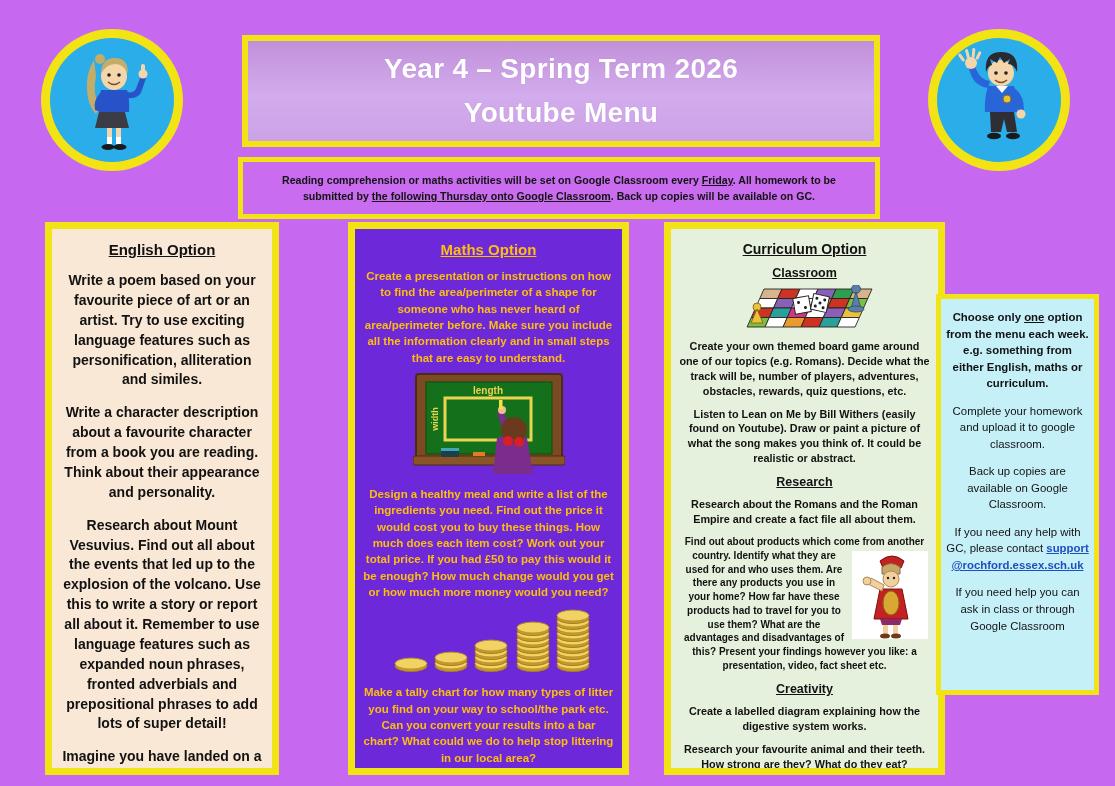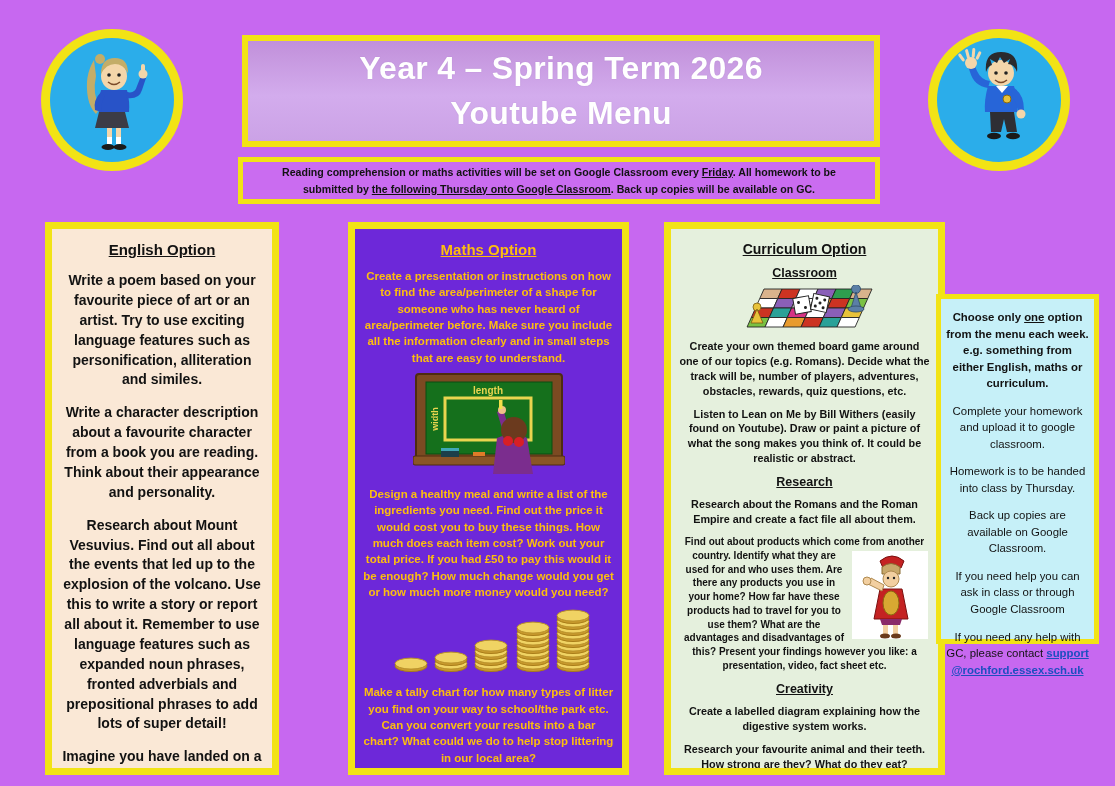--- a/index.html
+++ b/index.html
@@ -16,25 +16,25 @@
   .badge svg { width:100%; height:100%; display:block; }
 
   
   .title-box {
     position:absolute; left:242px; top:35px; width:638px; height:112px;
     border:6px solid #f2e315;
     background:linear-gradient(180deg,#c190da 0%, #d3aced 55%, #cba2e6 100%);
     display:flex; flex-direction:column; justify-content:space-evenly;
     text-align:center; color:#ffffff; font-weight:bold;
   }
-  .title-line { font-size:32px; letter-spacing:.3px; text-shadow:0 0 1px rgba(120,80,160,.35); }
+  .title-line { font-size:28px; letter-spacing:.3px; text-shadow:0 0 1px rgba(120,80,160,.35); }
 
   
   .notice {
-    position:absolute; left:238px; top:157px; width:642px; height:47px;
+    position:absolute; left:238px; top:157px; width:642px; height:62px;
     border:5px solid #f2e315; background:#ca6cf0;
     display:flex; align-items:center; justify-content:center;
     text-align:center; padding:2px 14px;
   }
   .notice p { font-size:10.6px; font-weight:bold; color:#121212; line-height:1.55; }
   .u { text-decoration:underline; }
 
   
   .panel {
     position:absolute; top:222px; height:553px;
@@ -59,21 +59,21 @@
   .curriculum svg.boardgame { display:block; margin:5px auto 0; }
   .research-wrap {
     margin:8px 4px 0; text-align:center; font-size:10px; line-height:1.38; font-weight:bold;
   }
   .research-wrap svg.soldier { float:right; margin:2px 0 2px 5px; background:#ffffff; }
 
   .write-scene { display:block; margin:14px auto 0; }
 
   
   .sidebar {
-    position:absolute; left:936px; top:294px; width:163px; height:350px;
+    position:absolute; left:936px; top:294px; width:163px; height:401px;
     border:5px solid #f2e315; background:#c6f0f8; color:#121212;
     text-align:center; padding:8px 5px;
   }
   .sidebar p { font-size:11.4px; line-height:1.45; margin-top:11px; }
   .sidebar p:first-child { margin-top:2px; font-weight:bold; }
   .email-link { color:#1d4fc0; font-weight:bold; text-decoration:underline; word-break:break-all; }
 </style>
 </head>
 <body>
 
@@ -336,19 +336,18 @@
       <span>country. Identify what they are used for and who uses them. Are there any products you use in your home? How far have these products had to travel for you to use them? What are the advantages and disadvantages of this? Present your findings however you like: a presentation, video, fact sheet etc.</span>
     </div>
     <h3>Creativity</h3>
     <p>Create a labelled diagram explaining how the digestive system works.</p>
     <p>Research your favourite animal and their teeth. How strong are they? What do they eat?</p>
   </section>
 
   <aside class="sidebar">
     <p><span>Choose only </span><span class="u">one</span><span> option from the menu each week. e.g. something from either English, maths or curriculum.</span></p>
     <p>Complete your homework and upload it to google classroom.</p>
-    <p>Homework is to be handed into class by Thursday.</p>
     <p>Back up copies are available on Google Classroom.</p>
+    <p><span>If you need any help with GC, please contact </span><a href="#" class="email-link">support@rochford.essex.sch.uk</a></p>
     <p>If you need help you can ask in class or through Google Classroom</p>
-    <p><span>If you need any help with GC, please contact </span><a href="#" class="email-link">support@rochford.essex.sch.uk</a></p>
   </aside>
 
 </div>
 
 </body></html>

